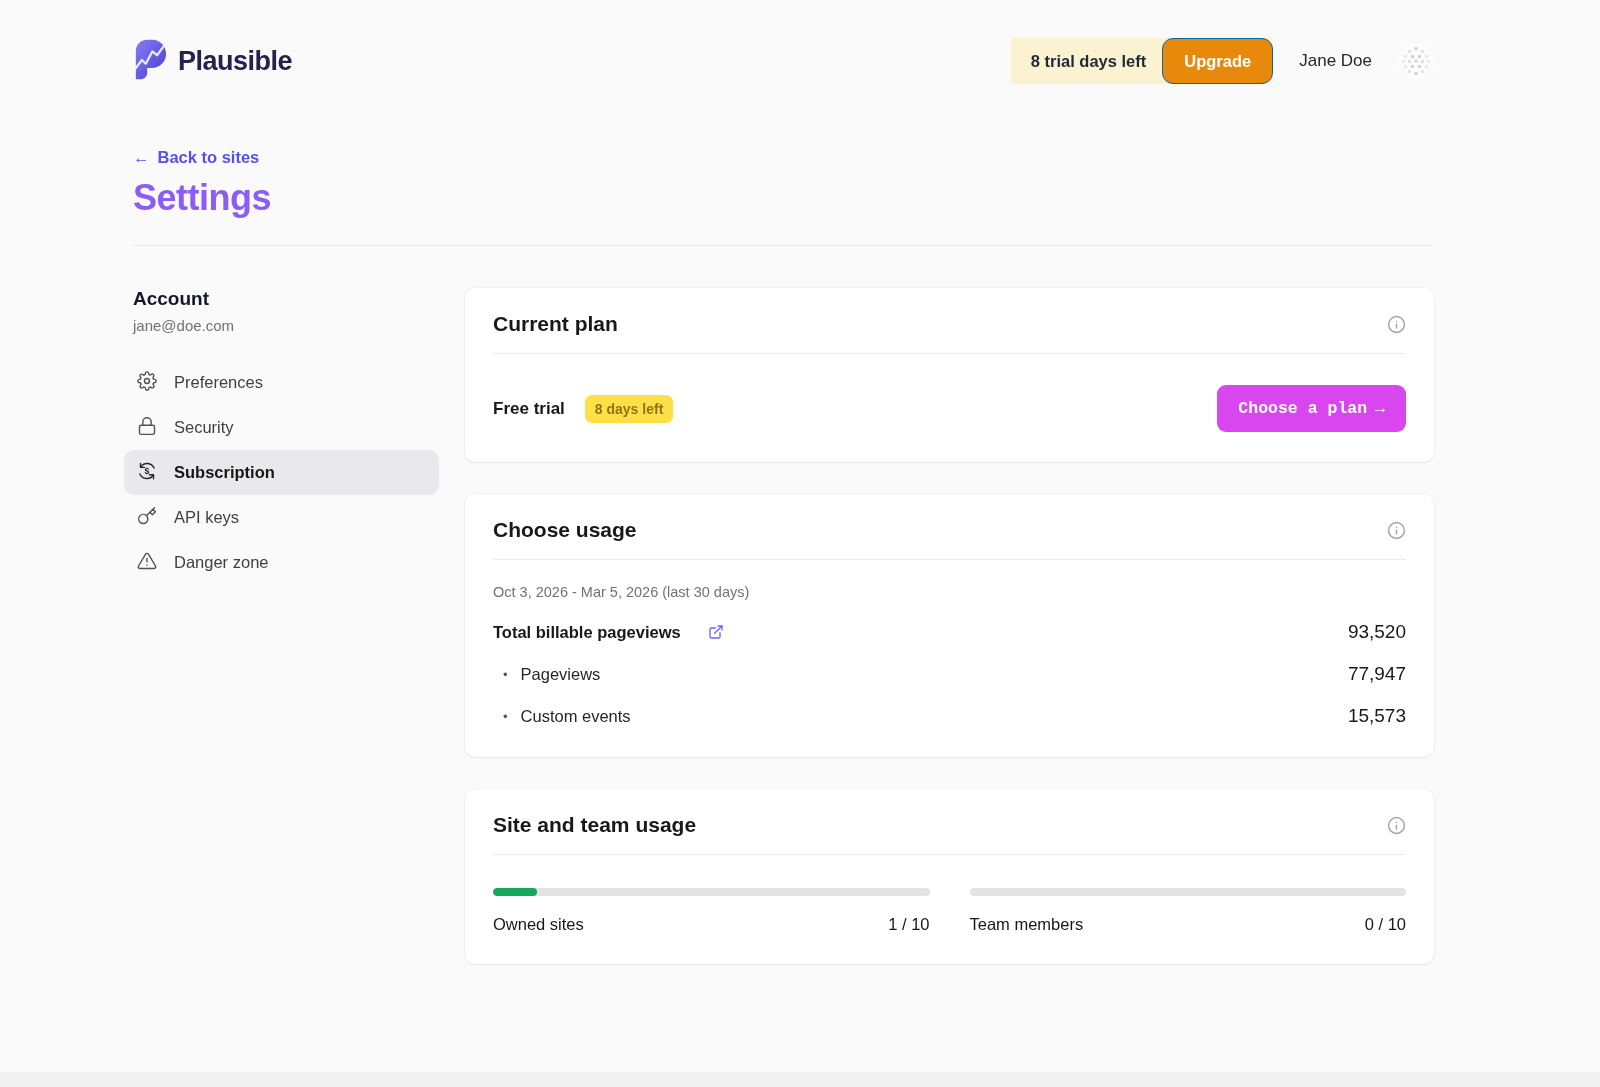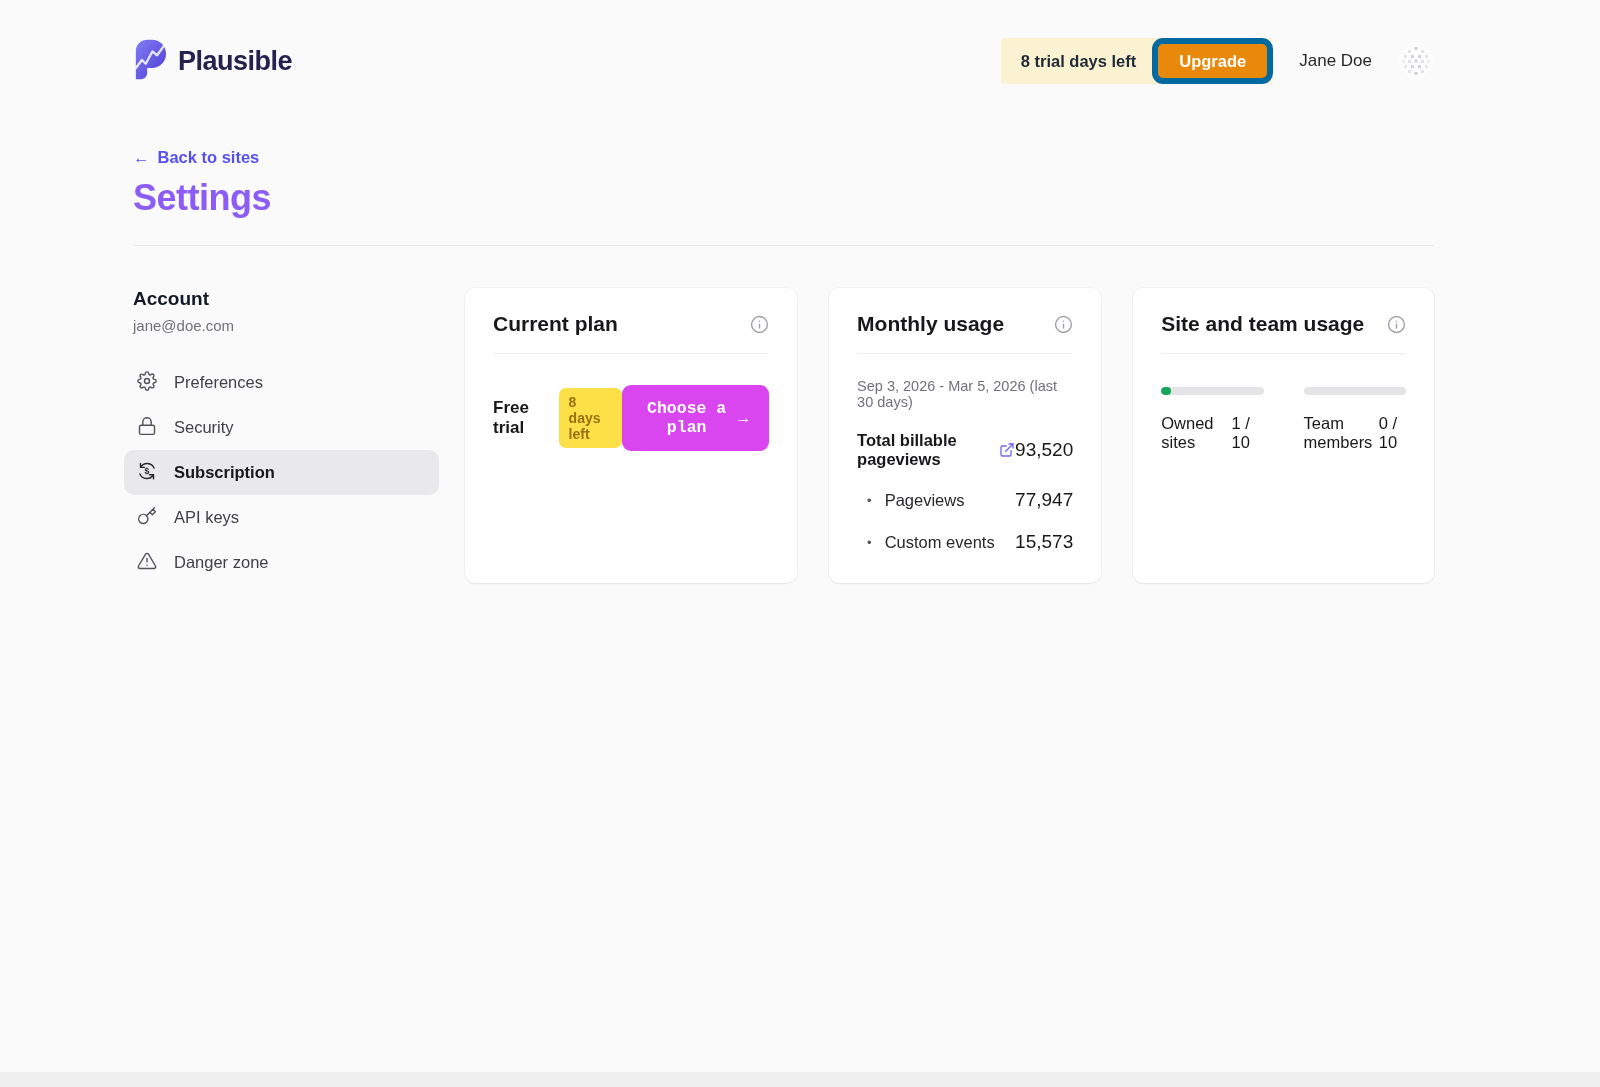--- a/index.html
+++ b/index.html
@@ -13,34 +13,34 @@
   }
   .page { width:1301px; margin-left:133px; }
 
   
   .header { display:flex; justify-content:space-between; align-items:center; padding-top:38px; height:84px; }
   .logo { display:flex; align-items:center; gap:11px; cursor:pointer; }
   .logo-text { font-size:27px; font-weight:700; color:#24224E; letter-spacing:-0.5px; }
   .header-right { display:flex; align-items:center; gap:26px; }
   .trial-pill { display:flex; align-items:center; background:#FBF2D2; border-radius:4px; height:46px; padding-left:20px; }
   .trial-pill-text { font-size:16.5px; font-weight:700; color:#1F2937; }
-  .upgrade-btn { margin-left:16px; height:46px; padding:0 21px; background:#E8890B; border:6px solid #0369a1; border-radius:11px; color:#fff; font-size:16.5px; font-weight:700; cursor:pointer; font-family:inherit; }
+  .upgrade-btn { margin-left:16px; height:46px; padding:0 21px; background:#E8890B; border:1px solid #0369a1; border-radius:11px; color:#fff; font-size:16.5px; font-weight:700; cursor:pointer; font-family:inherit; }
   .user-name { font-size:17px; color:#27272A; cursor:pointer; }
   .avatar { width:36px; height:36px; border-radius:50%; overflow:hidden; cursor:pointer; background:#FCFCFC; }
 
   
   .back-row { margin-top:64px; }
   .back-link { display:inline-flex; align-items:center; gap:8px; color:#5850EC; font-size:16.5px; font-weight:700; text-decoration:none; cursor:pointer; }
   .page-title { margin-top:10px; font-size:36px; font-weight:700; color:#8b5cf6; letter-spacing:-0.5px; }
   .page-divider { margin-top:26px; border-top:1px solid #E8E8EA; }
 
   
   .content { display:flex; gap:26px; margin-top:42px; align-items:flex-start; }
   .sidebar { width:306px; flex-shrink:0; }
-  .main { flex:1; display:flex; flex-direction:row; gap:32px; min-width:0; }
+  .main { flex:1; display:flex; flex-direction:column; gap:32px; min-width:0; }
 
   
   .acct-heading { font-size:19px; font-weight:700; color:#111827; }
   .acct-email { margin-top:7px; font-size:15px; color:#71717A; }
   .nav { margin-top:26px; display:flex; flex-direction:column; }
   .nav-item { display:flex; align-items:center; gap:17px; height:45px; padding:0 12px 0 13px; margin-left:-9px; border-radius:10px; font-size:16.5px; color:#3F3F46; cursor:pointer; }
   .nav-item svg { flex-shrink:0; }
   .nav-item.active { background:#E9E9EB; font-weight:700; color:#18181B; }
 
   
@@ -224,32 +224,32 @@
           </div>
           <button class="cta-btn">
             <span>Choose a plan</span>
             <span>→</span>
           </button>
         </div>
       </div>
 
       <div class="card">
         <div class="card-head">
-          <div class="card-title">Monthly usage</div>
+          <div class="card-title">Choose usage</div>
           <button class="info-btn">
             <svg width="19" height="19" viewBox="0 0 24 24" fill="none" stroke="#A1A1AA" stroke-width="1.8" stroke-linecap="round">
               <circle cx="12" cy="12" r="10"></circle>
                 <line x1="12" y1="16.5" x2="12" y2="11.5"></line>
                 <line x1="12" y1="7.8" x2="12.01" y2="7.8"></line>
             </svg>
           </button>
         </div>
         <div class="card-divider"></div>
 
-        <div class="usage-period">Sep 3, 2026 - Mar 5, 2026 (last 30 days)</div>
+        <div class="usage-period">Oct 3, 2026 - Mar 5, 2026 (last 30 days)</div>
 
         <div class="usage-row">
           <div class="usage-row-label">
             <span>Total billable pageviews</span>
             <span class="ext-link">
               <svg width="16" height="16" viewBox="0 0 24 24" fill="none" stroke="#6E66F2" stroke-width="2" stroke-linecap="round" stroke-linejoin="round">
                 <path d="M18 13v6a2 2 0 0 1-2 2H5a2 2 0 0 1-2-2V8a2 2 0 0 1 2-2h6"></path>
                 <polyline points="15 3 21 3 21 9"></polyline>
                 <line x1="10" y1="14" x2="21" y2="3"></line>
               </svg>

